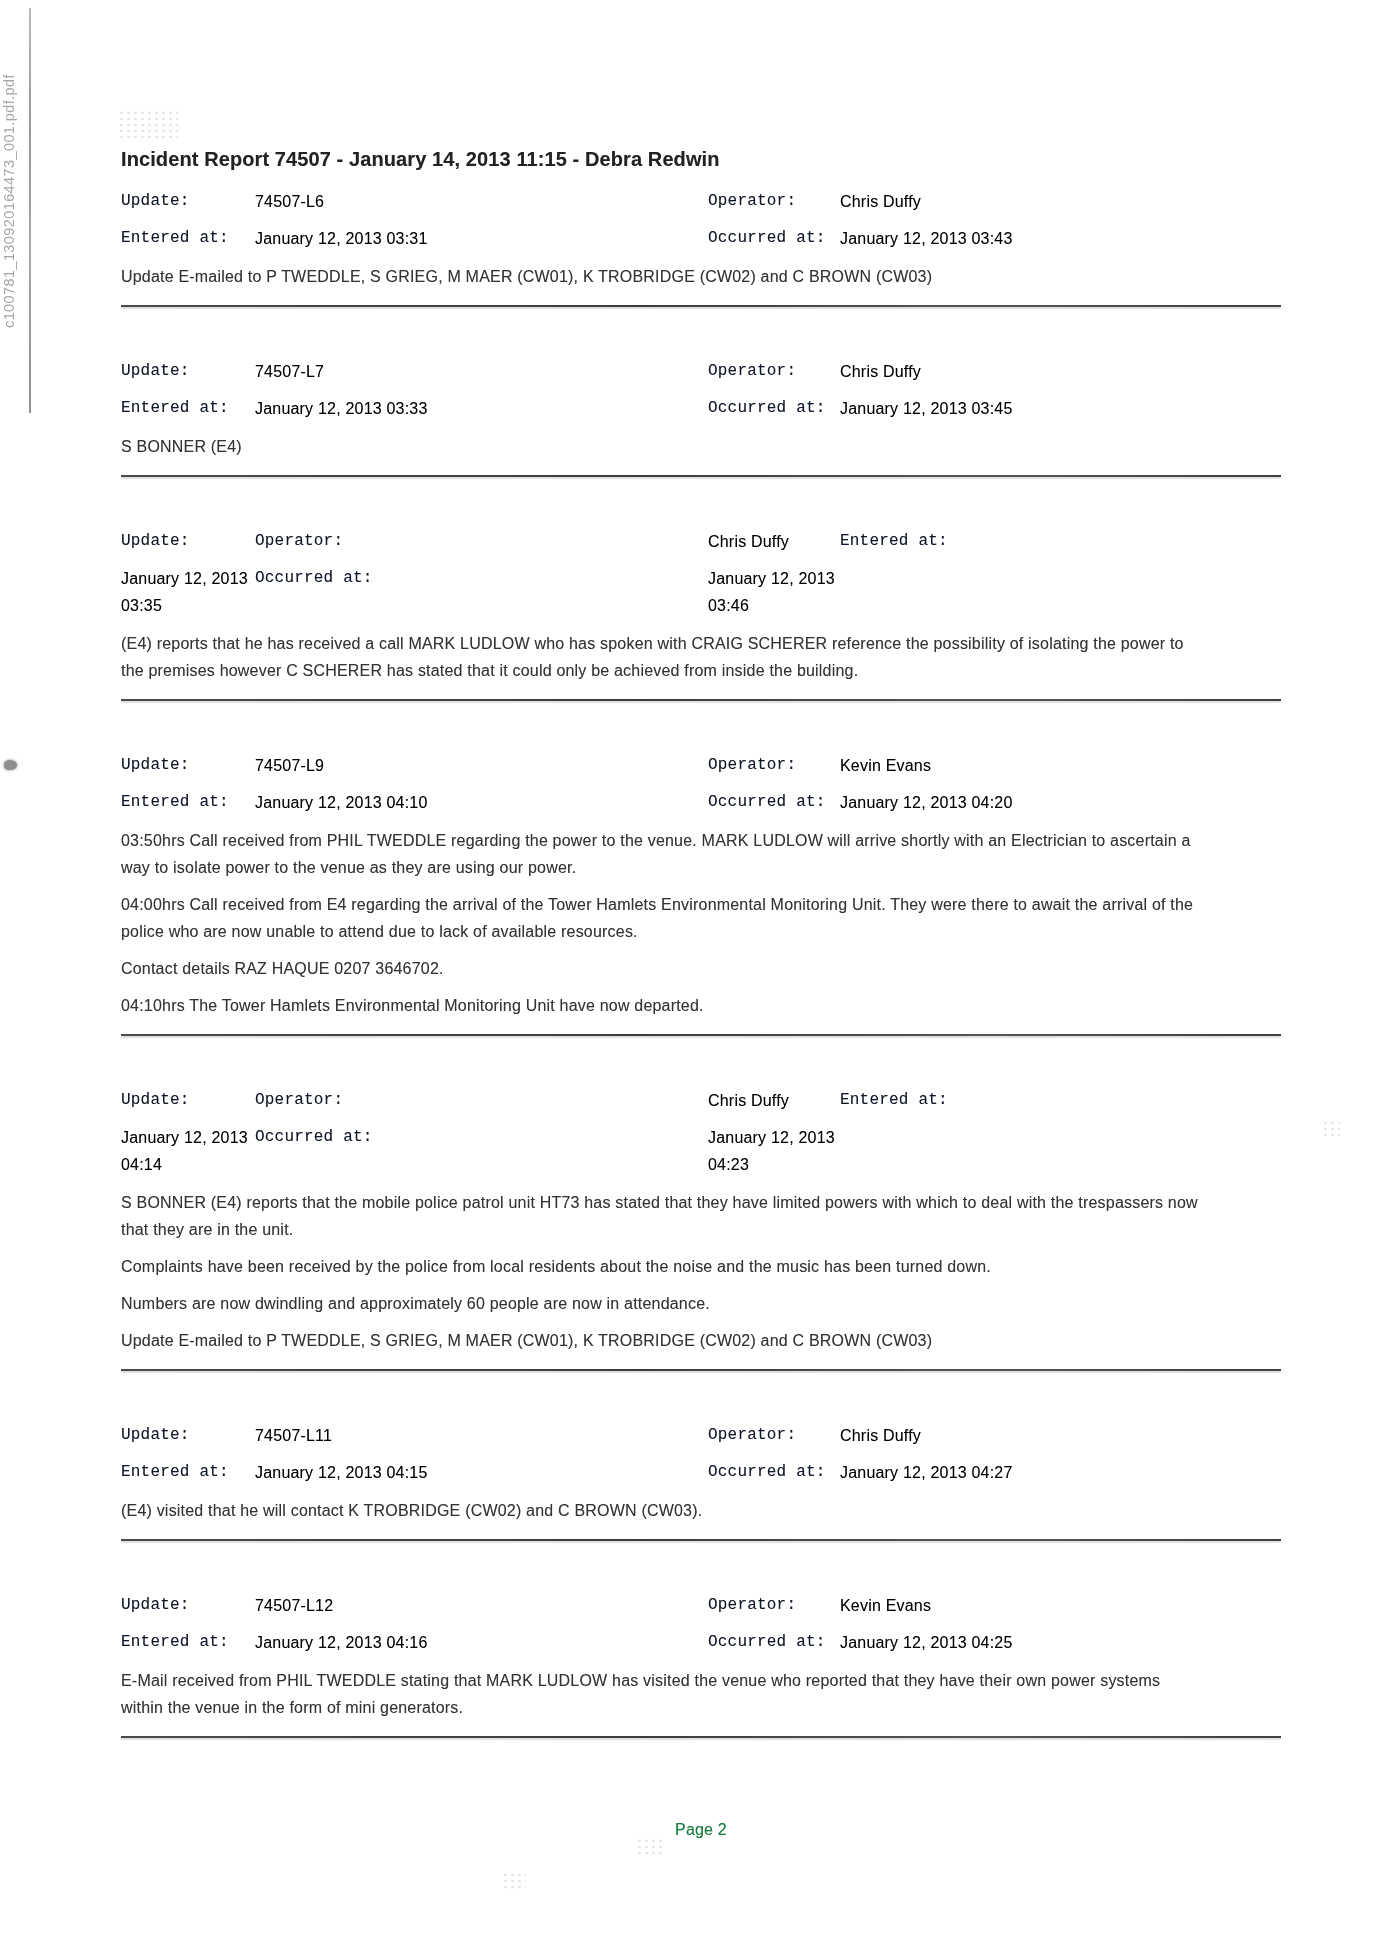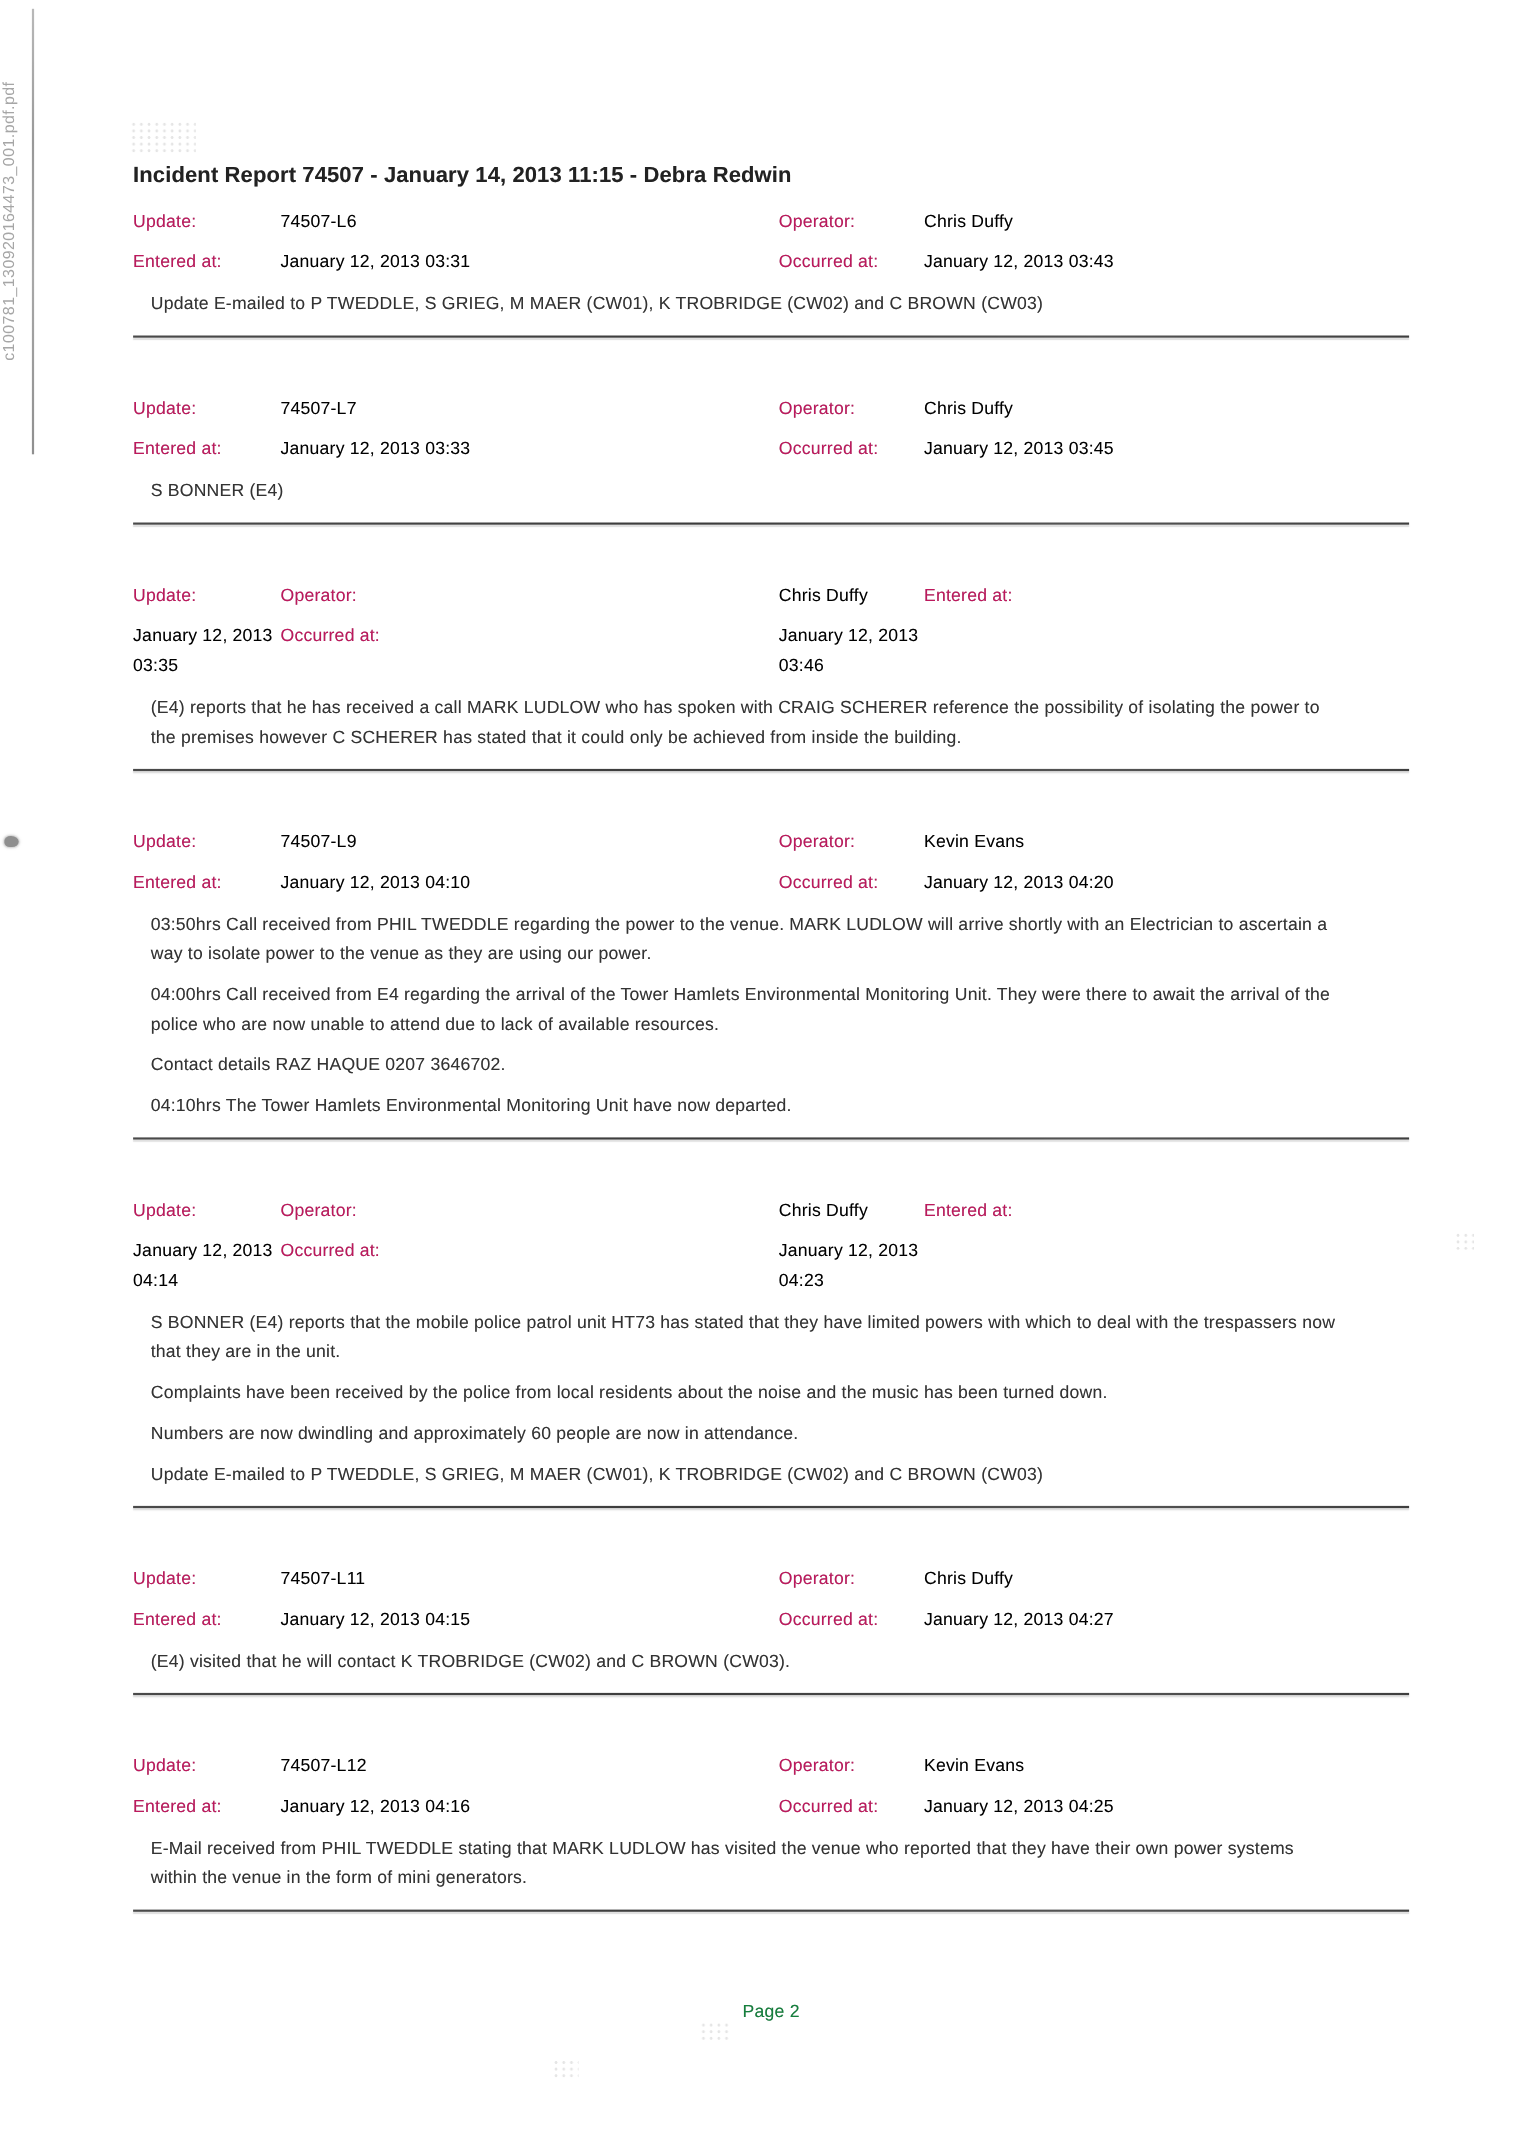--- a/index.html
+++ b/index.html
@@ -49,25 +49,25 @@
     font-size: 20px; font-weight: 700; color: #222222;
     line-height: 24px;
     margin: 0 0 17px 0; letter-spacing: 0.1px;
   }
   .meta {
     display: grid;
     grid-template-columns: 134px 453px 132px 1fr;
     row-gap: 10px;
     line-height: 27px;
   }
-  .meta .lbl { color: #be185d; }
+  .meta .lbl { color: #0f172a; font-family: Liberation Mono, monospace; }
   .meta .val { color: #000000; }
   .entry-body { margin-top: 11px; }
   .entry-body p {
-    margin: 0 0 10px 16px;
+    margin: 0 0 10px 0;
     line-height: 27px;
     white-space: pre-wrap;
   }
   .separator {
     height: 2px;
     background: linear-gradient(90deg, #4a4a4a 0%, #3c3c3c 45%, #555555 75%, #3f3f3f 100%);
     box-shadow: 0 2px 1px rgba(120,120,120,0.25);
     margin: 15px 0 51px 0;
   }
   .page-footer {

